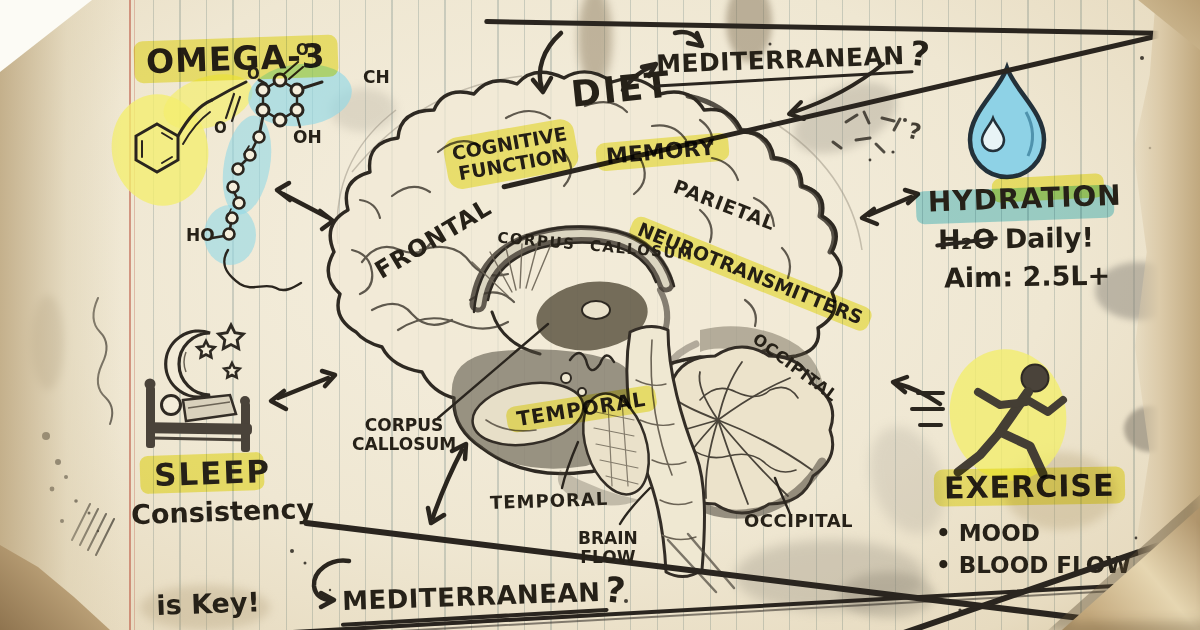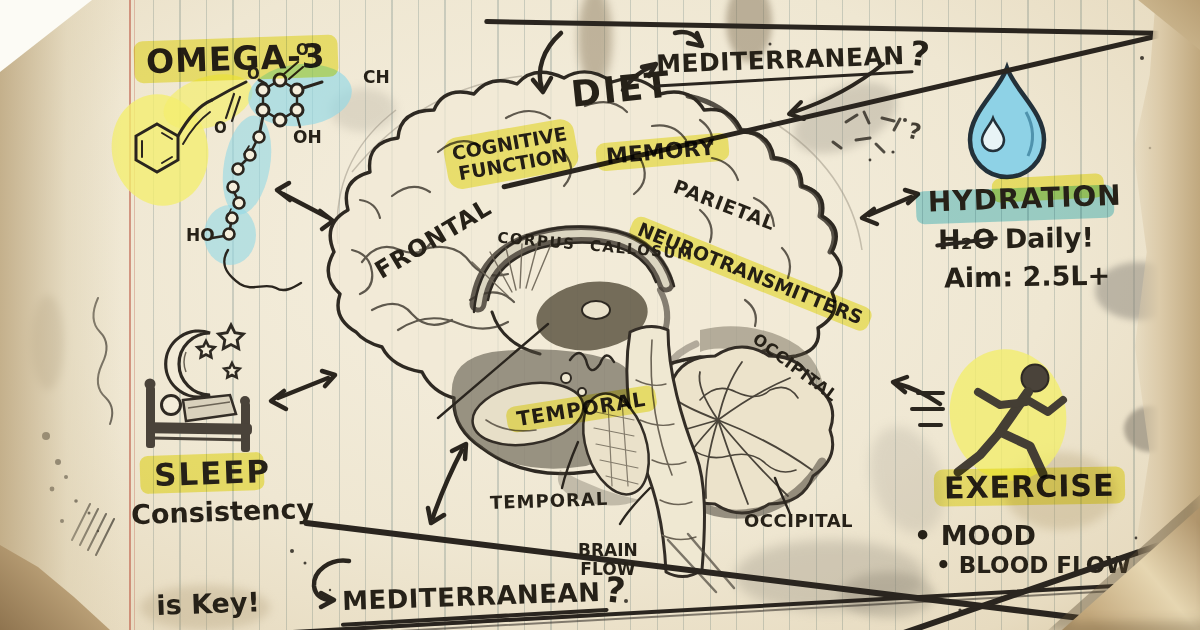--- a/index.html
+++ b/index.html
@@ -391,21 +391,21 @@
   </div>
   <div class="lbl" style="left:944px;top:262px;font-size:27px;transform:rotate(-1deg);">Aim: 2.5L+</div>
   <div class="lbl" style="left:908px;top:120px;font-size:22px;transform:rotate(14deg);opacity:.85;">?</div>
 
   <div class="bandY" style="left:140px;top:454px;width:124px;height:38px;transform:rotate(-2deg);"></div>
   <div class="lbl" style="left:154px;top:456px;font-size:31px;transform:rotate(-2deg);letter-spacing:2px;">SLEEP</div>
   <div class="lbl" style="left:131px;top:497px;font-size:27px;transform:rotate(-2deg);">Consistency</div>
   <div class="lbl u1 u2" style="left:156px;top:530px;font-size:27px;transform:rotate(-2deg);">is Key!</div>
 
   <div class="lbl hl" style="left:934px;top:468px;font-size:30px;padding:2px 10px;transform:rotate(-1deg);letter-spacing:1px;">EXERCISE</div>
-  <div class="lbl" style="left:914px;top:521px;font-size:27px;">
+  <div class="lbl" style="left:936px;top:521px;font-size:23px;">
     <span>•</span>
     <span>MOOD</span>
   </div>
   <div class="lbl" style="left:936px;top:553px;font-size:23px;">
     <span>•</span>
     <span>BLOOD FLOW</span>
   </div>
 
   <div class="lbl strike-x steep" style="left:382px;top:514px;font-size:38px;transform:rotate(-6deg);letter-spacing:3px;">DIET</div>
   <div class="lbl" style="left:342px;top:576px;font-size:26px;transform:rotate(-2deg);letter-spacing:.5px;">
@@ -416,22 +416,26 @@
   <div class="lbl hl two-line" style="left:445px;top:128px;font-size:19px;padding:5px 8px;transform:rotate(-10deg);border-radius:14px;">
     <span>COGNITIVE</span>
     <span>FUNCTION</span>
   </div>
   <div class="lbl hl" style="left:596px;top:138px;font-size:22px;padding:2px 14px 2px 10px;transform:rotate(-5deg);">MEMORY</div>
   <div class="lbl" style="left:678px;top:176px;font-size:19px;transform:rotate(21deg);transform-origin:left top;letter-spacing:1px;">PARIETAL</div>
   <div class="lbl hl" style="left:636px;top:214px;font-size:19px;padding:2px 8px;transform:rotate(22deg);transform-origin:left top;">NEUROTRANSMITTERS</div>
   <div class="lbl" style="left:497px;top:238px;font-size:15px;transform:rotate(5deg);letter-spacing:1.5px;word-spacing:8px;">CORPUS CALLOSUM</div>
   <div class="lbl" style="left:760px;top:330px;font-size:16px;transform:rotate(37deg);transform-origin:left top;letter-spacing:1px;">OCCIPITAL</div>
   <div class="lbl hl" style="left:506px;top:396px;font-size:20px;padding:2px 10px;transform:rotate(-9deg);letter-spacing:1px;">TEMPORAL</div>
+  <div class="lbl two-line" style="left:352px;top:416px;font-size:17px;">
+    <span>CORPUS</span>
+    <span>CALLOSUM</span>
+  </div>
   <div class="lbl" style="left:490px;top:491px;font-size:18px;transform:rotate(-2deg);letter-spacing:1px;">TEMPORAL</div>
-  <div class="lbl two-line" style="left:578px;top:529px;font-size:17px;margin-top:12px;">
+  <div class="lbl two-line" style="left:578px;top:529px;font-size:17px;">
     <span>BRAIN</span>
     <span>FLOW</span>
   </div>
   <div class="lbl" style="left:744px;top:511px;font-size:18px;letter-spacing:.5px;">OCCIPITAL</div>
 
   <div class="edge-left"></div>
   <div class="corner-tl"></div>
   <div class="corner-bl"></div>
   <div class="edge-right"></div>
   <div class="corner-tr"></div>

